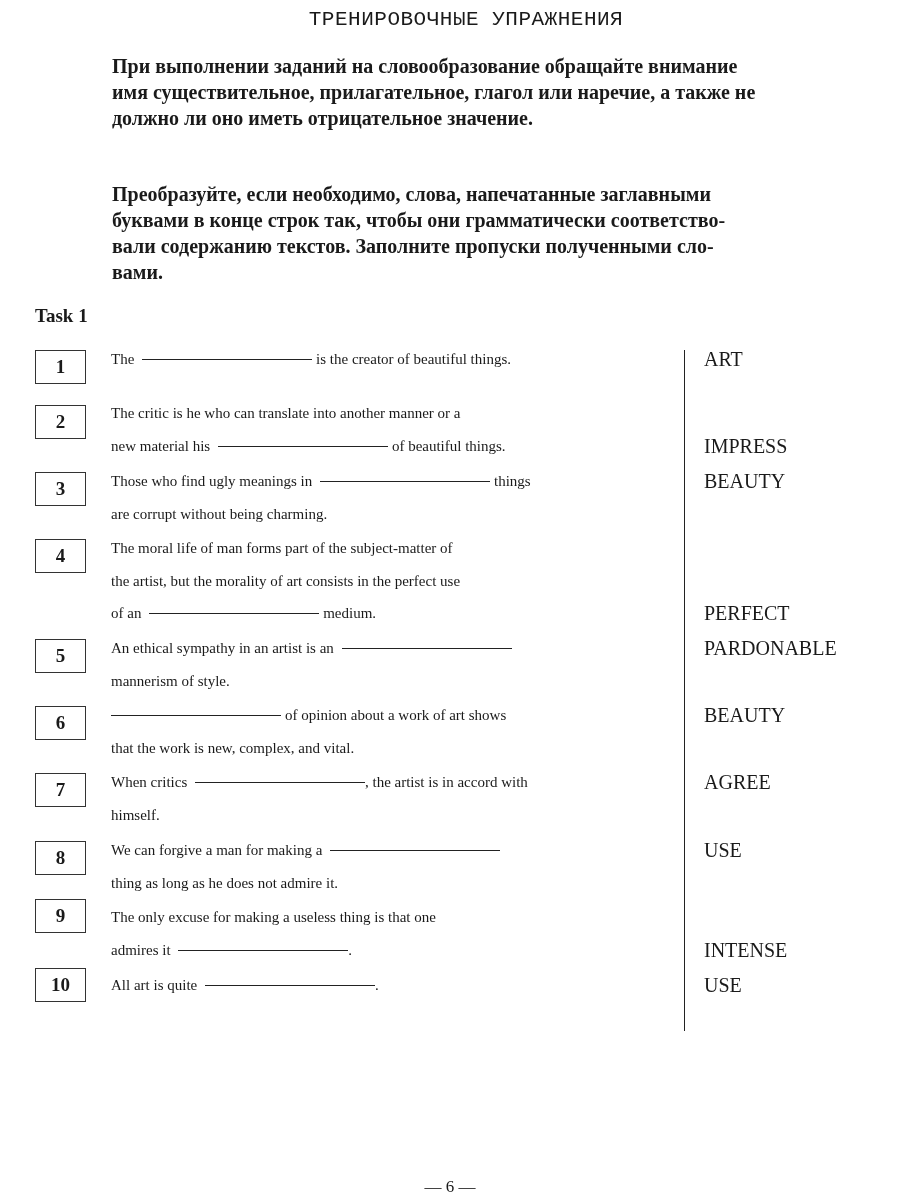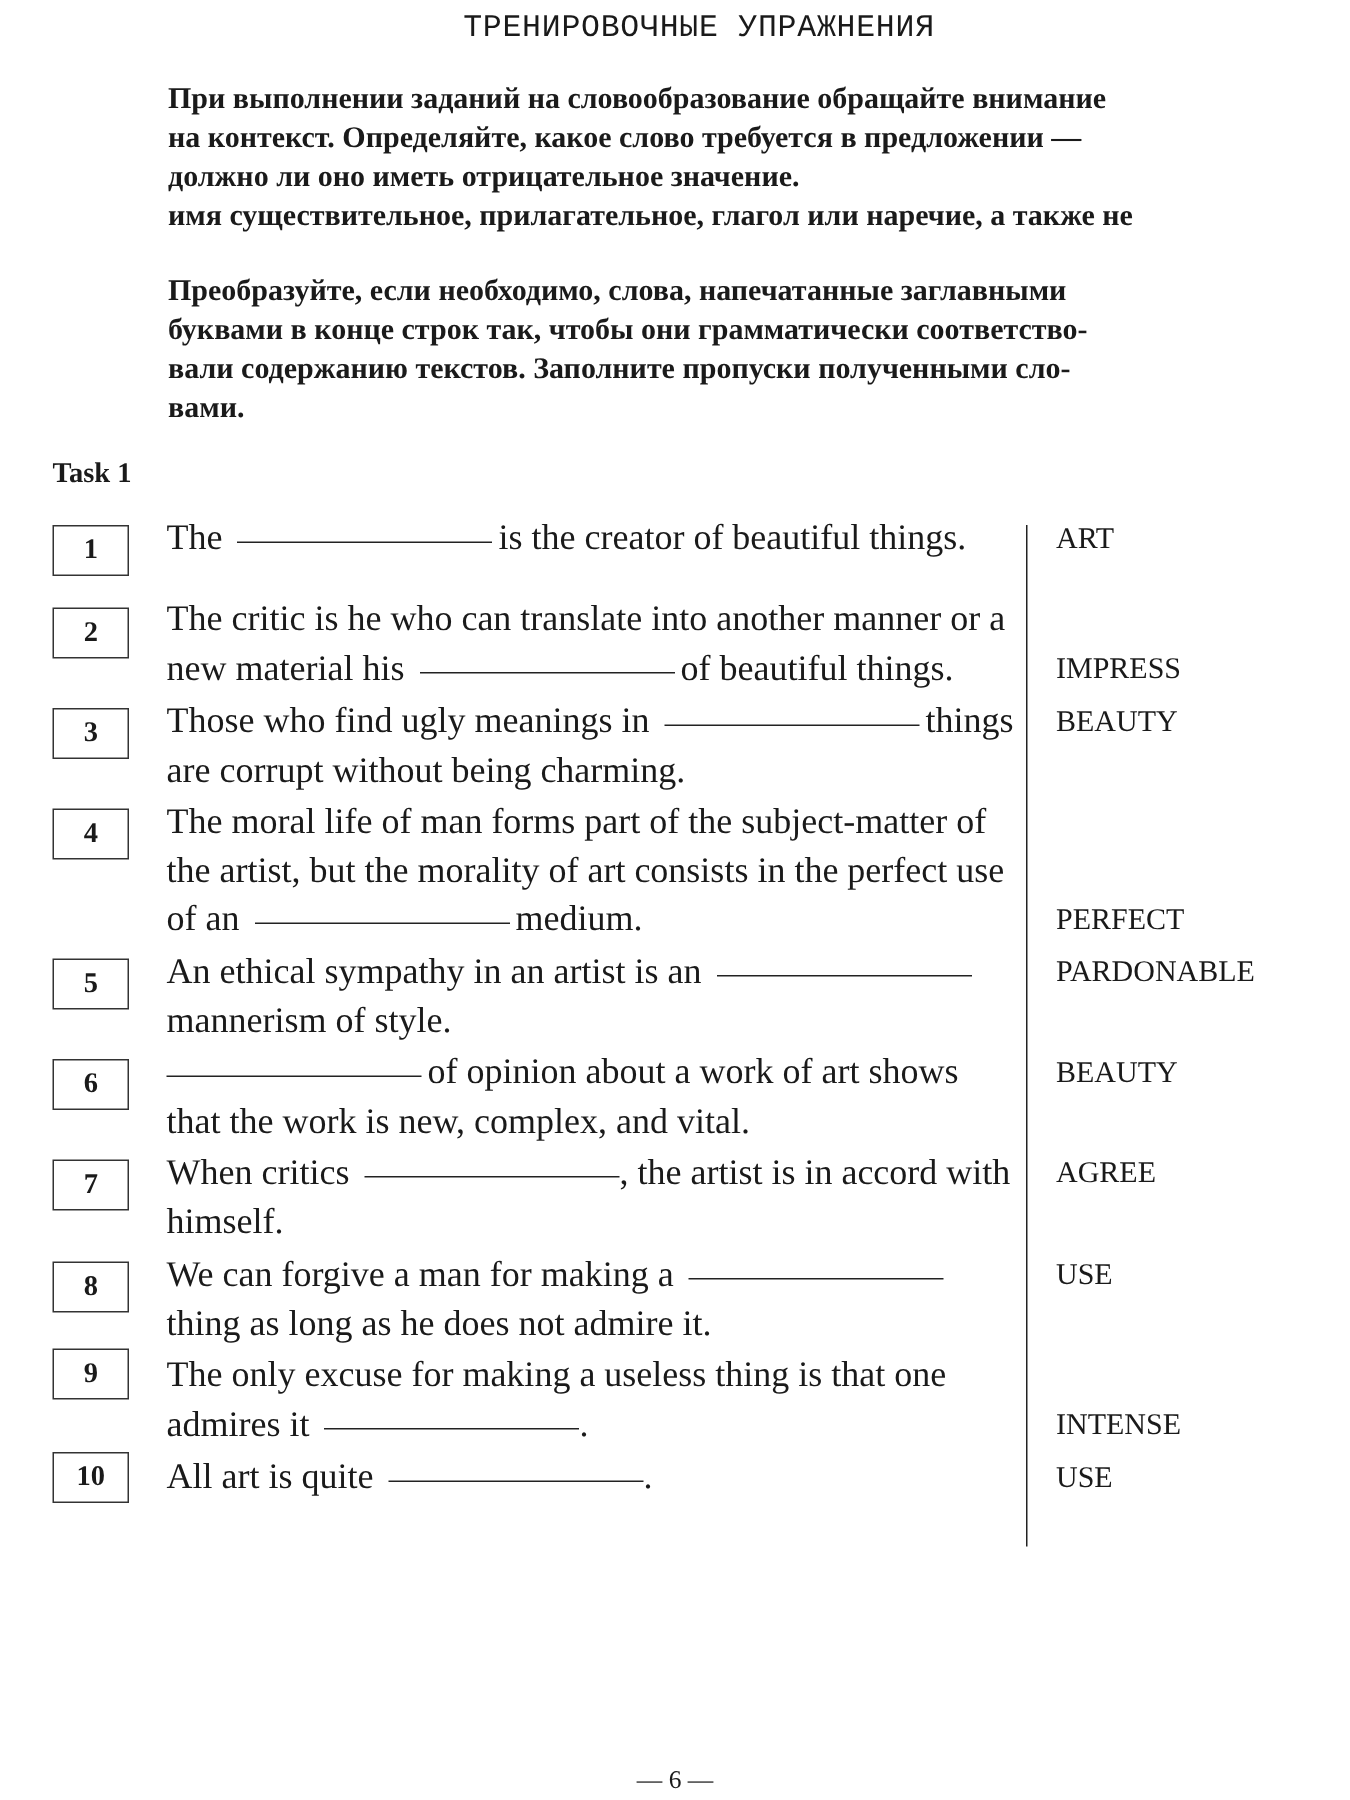--- a/index.html
+++ b/index.html
@@ -31,21 +31,21 @@
     position: absolute; left: 684px; top: 350px; width: 1px; height: 681px;
     background: #222;
   }
   .num-box {
     position: absolute; left: 35px; width: 51px; height: 34px;
     border: 1px solid #333; box-sizing: border-box;
     display: flex; align-items: center; justify-content: center;
     font-weight: bold; font-size: 19px;
   }
   .text-line {
-    position: absolute; left: 111px; font-size: 24px; white-space: nowrap;
+    position: absolute; left: 111px; font-size: 15px; white-space: nowrap;
     line-height: 24px;
   }
   .blank {
     display: inline-block; width: 170px; border-bottom: 1.5px solid #222;
     vertical-align: baseline; height: 1px; margin: 0 4px 4px 4px;
   }
   .blank.first { margin-left: 0; }
   .keyword {
     position: absolute; left: 704px; font-size: 20px; white-space: nowrap;
     line-height: 24px;
@@ -55,23 +55,22 @@
     text-align: center; font-size: 17px;
   }
 </style>
 </head>
 <body>
 
 <div class="title">ТРЕНИРОВОЧНЫЕ УПРАЖНЕНИЯ</div>
 
 <div class="intro">
   <span class="line">При выполнении заданий на словообразование обращайте внимание</span>
-  <span class="line">на контекст. Определяйте, какое слово требуется в предложении —</span>
+  <span class="line">имя существительное, прилагательное, глагол или наречие, а также не</span>
   <span class="line">должно ли оно иметь отрицательное значение.</span>
-  <span class="line">имя существительное, прилагательное, глагол или наречие, а также не</span>
 </div>
 
 <div class="instr">
   <span class="line">Преобразуйте, если необходимо, слова, напечатанные заглавными</span>
   <span class="line">буквами в конце строк так, чтобы они грамматически соответство-</span>
   <span class="line">вали содержанию текстов. Заполните пропуски полученными сло-</span>
   <span class="line">вами.</span>
 </div>
 
 <div class="task-label">Task 1</div>

